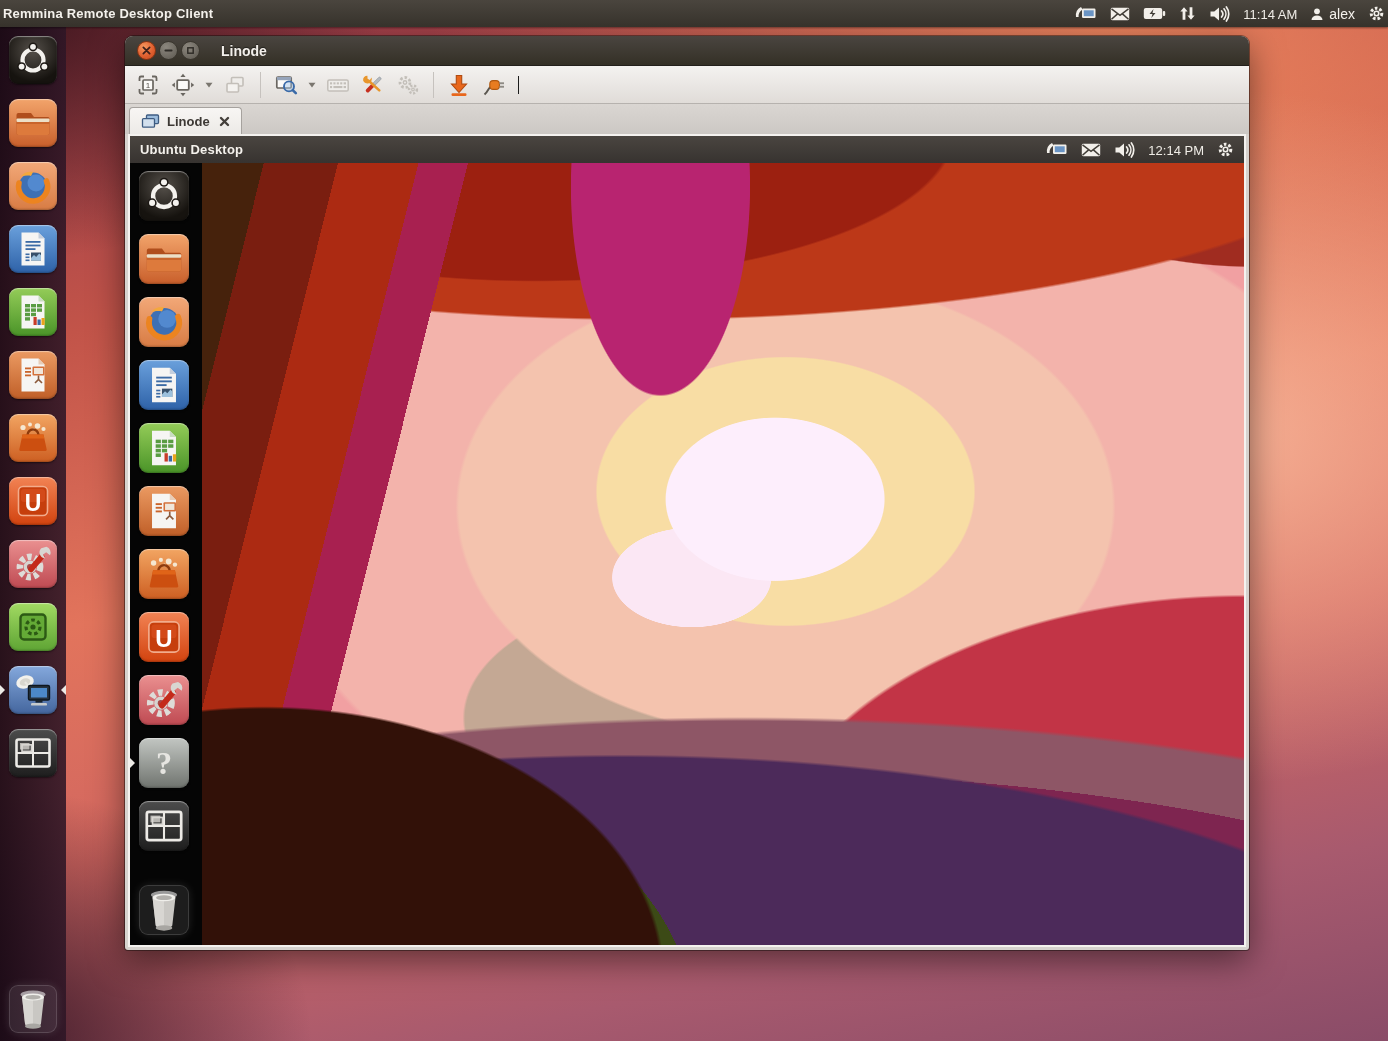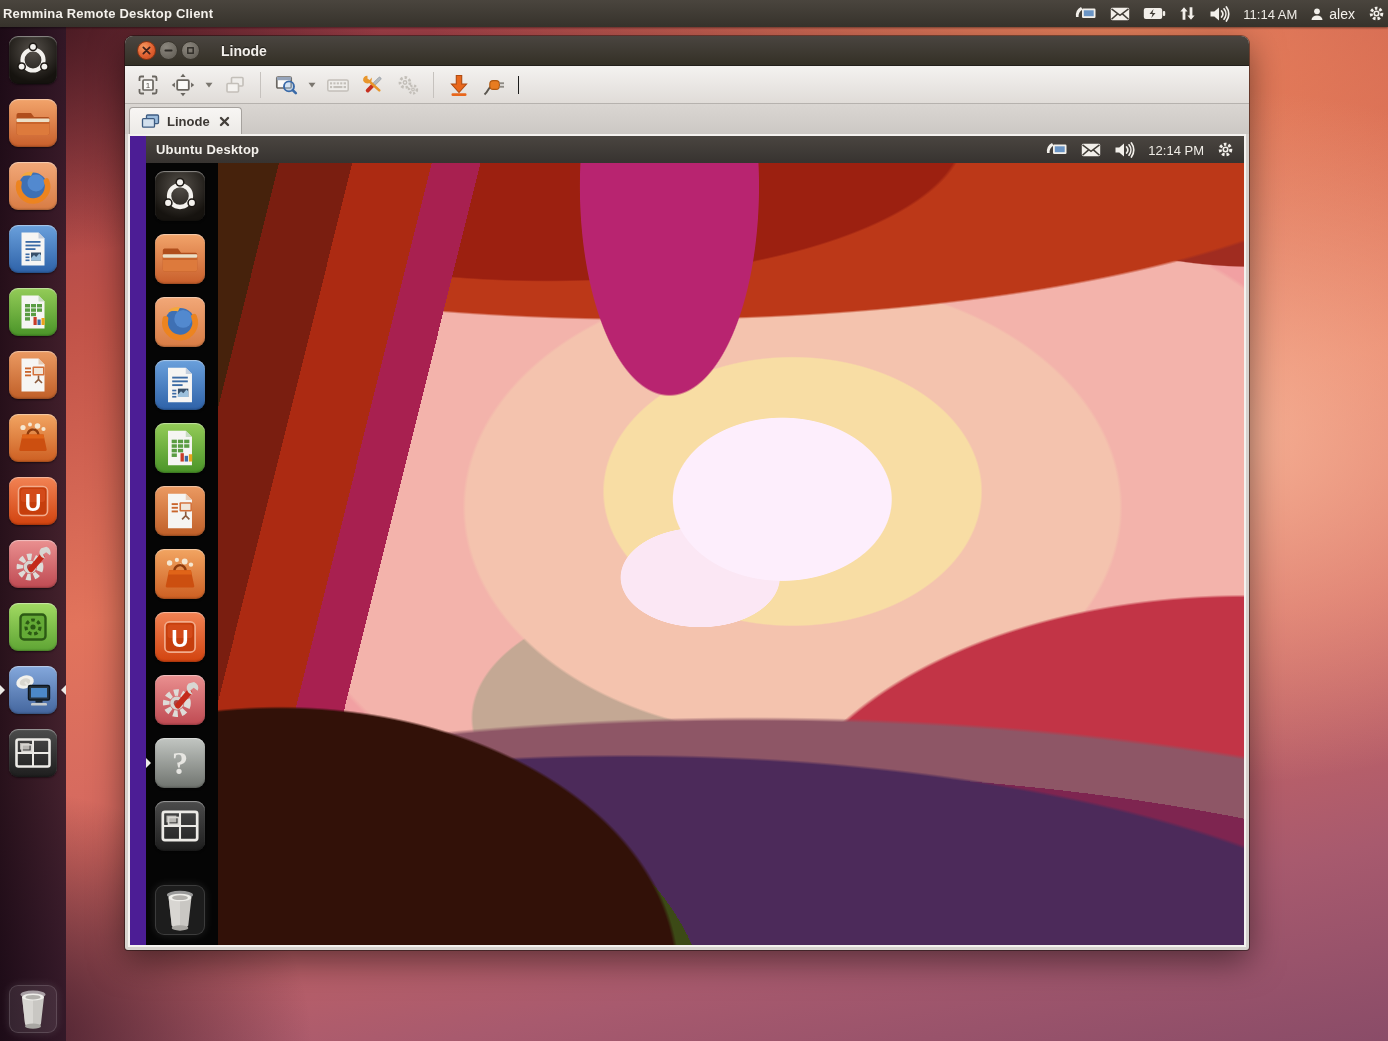--- a/index.html
+++ b/index.html
@@ -106,21 +106,21 @@
   .tab {
     height:27px; display:flex; align-items:center; gap:7px; padding:0 11px;
     background:linear-gradient(#f8f6f4,#eceae7);
     border:1px solid #a6a29e; border-bottom:none; border-radius:4px 4px 0 0;
     font-size:13px; font-weight:bold; color:#3c3834; cursor:pointer;
   }
   .tab-close { display:flex; cursor:pointer; margin-left:2px; }
 
   .remote-session {
     flex:1; margin:0 3px 3px; border:2px solid #f4f2ef;
-    display:flex; flex-direction:column; min-height:0; background:#4c1d95;padding-left:16px;
+    display:flex; flex-direction:column; min-height:0; background:#fca5a5;
   }
   .remote-panel {
     height:27px; flex:none; display:flex; align-items:center; padding:0 10px;
     background:linear-gradient(#4a4540,#373330); color:#f4f1ec;
   }
   .remote-body { flex:1; display:flex; min-height:0; }
   .remote-launcher {
     width:72px; flex:none; background:#050505;
     display:flex; flex-direction:column; align-items:flex-start;
     padding:8px 0 10px 9px; gap:13px;

